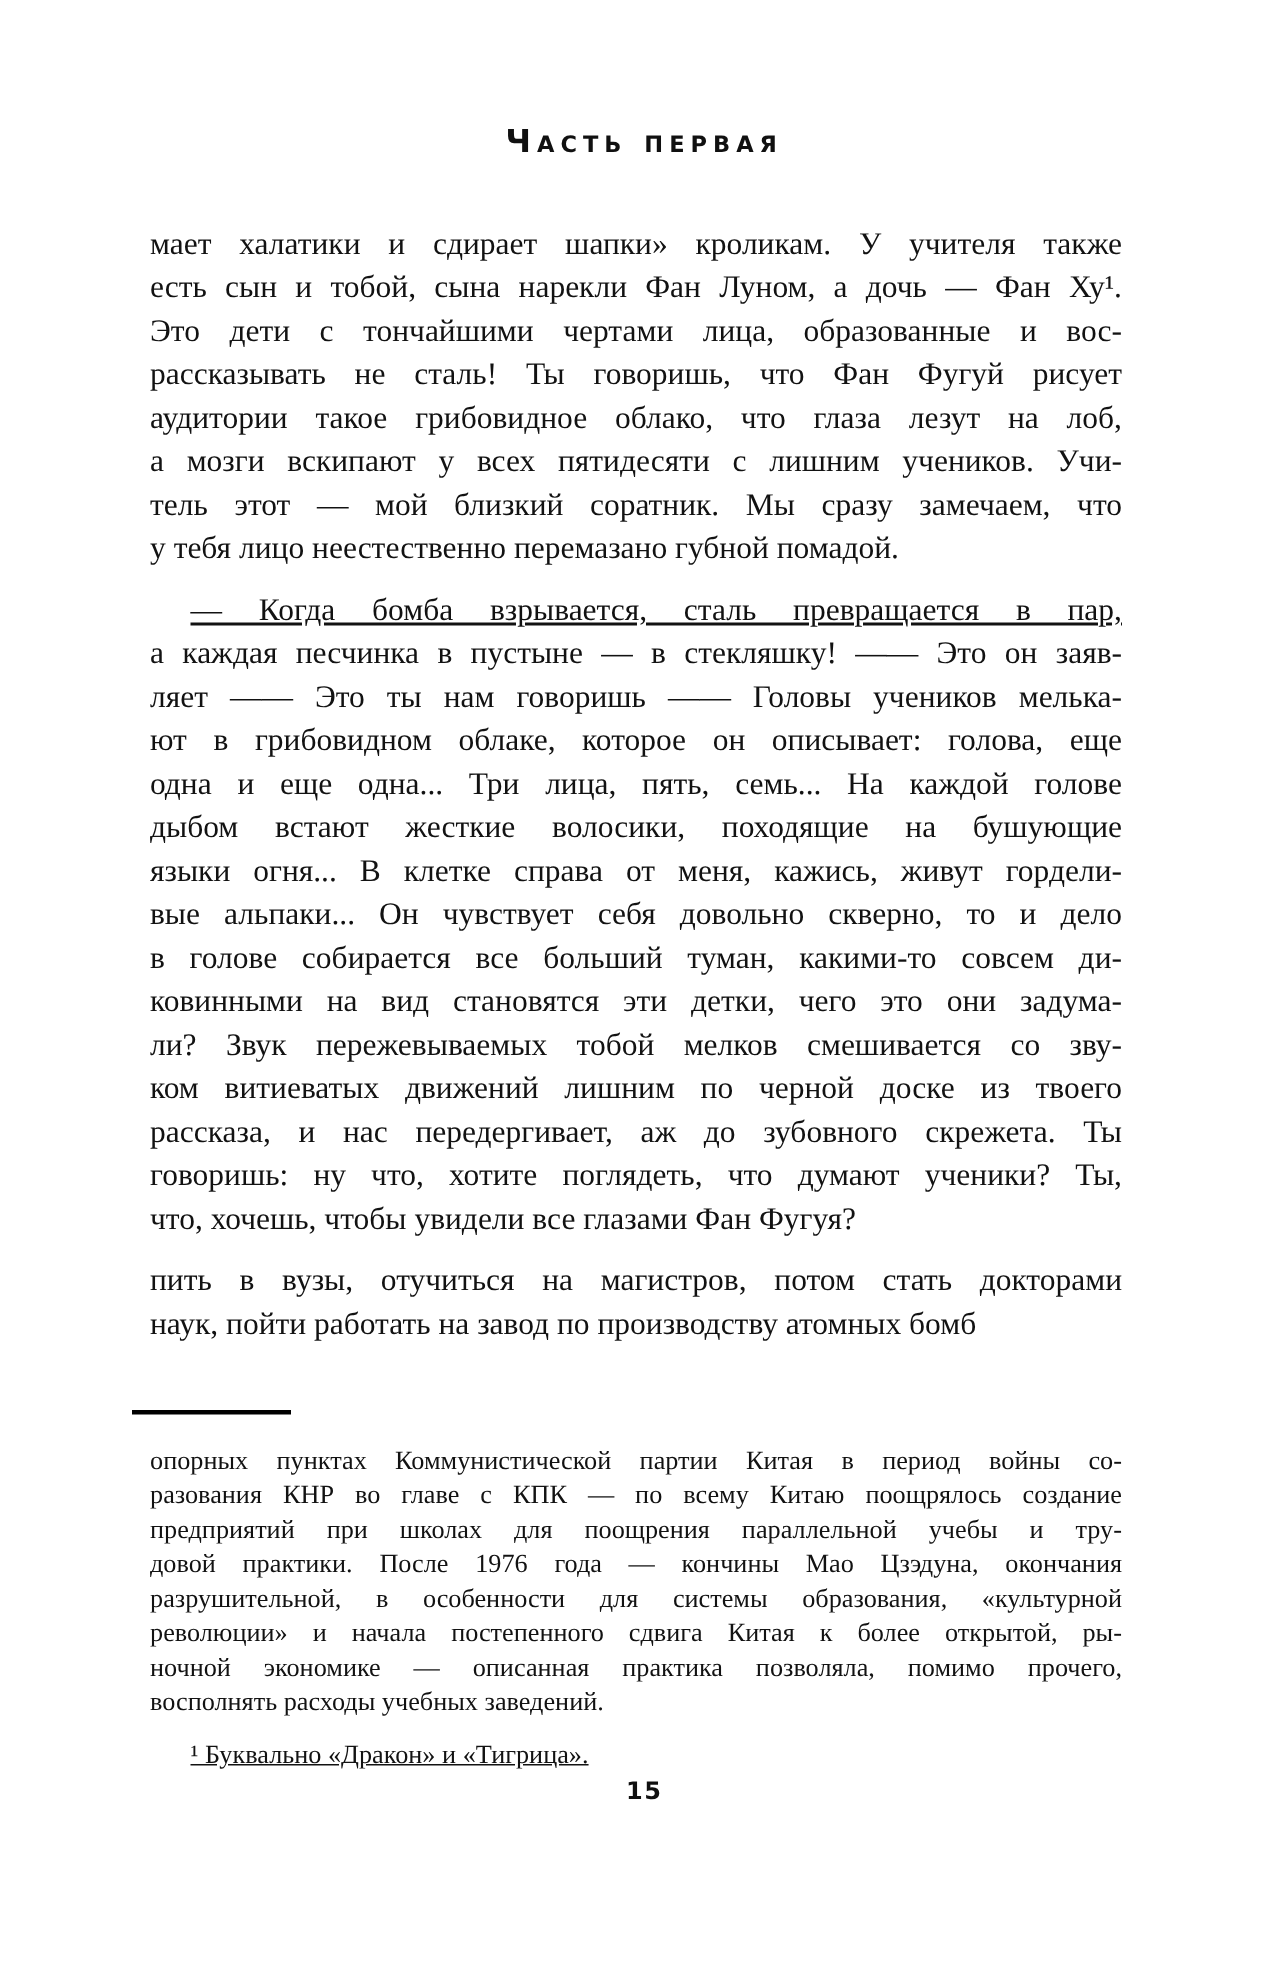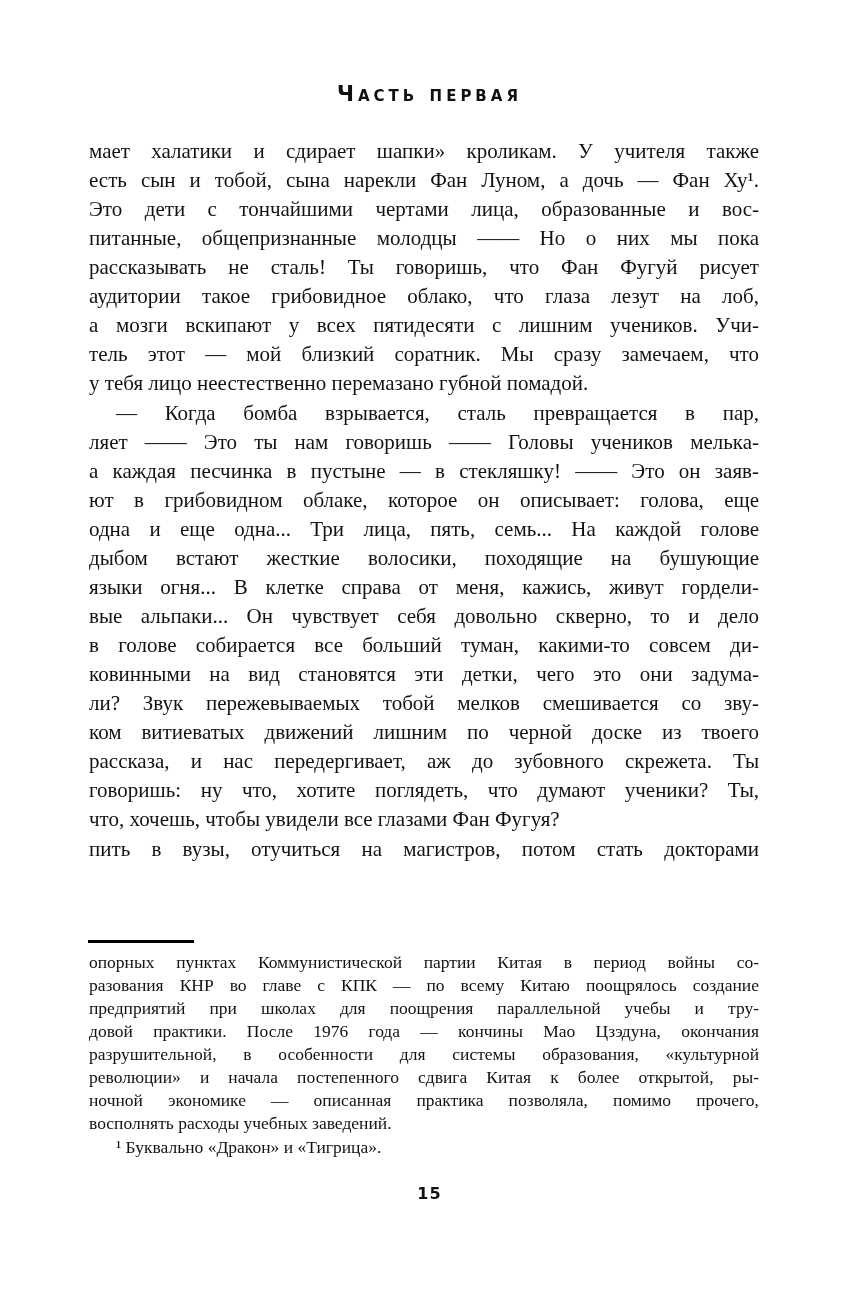--- a/index.html
+++ b/index.html
@@ -47,30 +47,30 @@
     background: #000000;
   }
   .footnote-text {
     position: absolute;
     top: 950px;
     left: 88px;
     width: 672px;
     font-size: 17.5px;
     line-height: 23px;
   }
-  .para { margin: 1px; }
+  .para { margin: 12px; }
   .line {
     text-align: justify;
     white-space: normal;
   }
   .line.just {
     text-align-last: justify;
     -moz-text-align-last: justify;
   }
-  .line.indent { text-indent: 27px; }
+  .line.indent { text-indent: 27px; text-decoration: underline; }
   .page-number {
     position: absolute;
     top: 1184px;
     left: 0;
     width: 100%;
     text-align: center;
     font-family: "DejaVu Sans", sans-serif;
     font-weight: bold;
     font-size: 16px;
     letter-spacing: 1px;
@@ -82,46 +82,46 @@
 
 <div class="page">
 
   <div class="section-header">Часть первая</div>
 
   <div class="body-text">
       <div class="para">
         <div class="line just">мает халатики и сдирает шапки» кроликам. У учителя также</div>
         <div class="line just">есть сын и тобой, сына нарекли Фан Луном, а дочь — Фан Ху¹.</div>
         <div class="line just">Это дети с тончайшими чертами лица, образованные и вос-</div>
-        <div class="line just">питанные, общепризнанные молодцы —— Но о них мы пока</div>
         <div class="line just">рассказывать не сталь! Ты говоришь, что Фан Фугуй рисует</div>
         <div class="line just">аудитории такое грибовидное облако, что глаза лезут на лоб,</div>
         <div class="line just">а мозги вскипают у всех пятидесяти с лишним учеников. Учи-</div>
         <div class="line just">тель этот — мой близкий соратник. Мы сразу замечаем, что</div>
         <div class="line">у тебя лицо неестественно перемазано губной помадой.</div>
       </div>
       <div class="para">
         <div class="line just indent">— Когда бомба взрывается, сталь превращается в пар,</div>
+        <div class="line just">а каждая песчинка в пустыне — в стекляшку! —— Это он заяв-</div>
         <div class="line just">ляет —— Это ты нам говоришь —— Головы учеников мелька-</div>
-        <div class="line just">а каждая песчинка в пустыне — в стекляшку! —— Это он заяв-</div>
         <div class="line just">ют в грибовидном облаке, которое он описывает: голова, еще</div>
         <div class="line just">одна и еще одна... Три лица, пять, семь... На каждой голове</div>
         <div class="line just">дыбом встают жесткие волосики, походящие на бушующие</div>
         <div class="line just">языки огня... В клетке справа от меня, кажись, живут гордели-</div>
         <div class="line just">вые альпаки... Он чувствует себя довольно скверно, то и дело</div>
         <div class="line just">в голове собирается все больший туман, какими-то совсем ди-</div>
         <div class="line just">ковинными на вид становятся эти детки, чего это они задума-</div>
         <div class="line just">ли? Звук пережевываемых тобой мелков смешивается со зву-</div>
         <div class="line just">ком витиеватых движений лишним по черной доске из твоего</div>
         <div class="line just">рассказа, и нас передергивает, аж до зубовного скрежета. Ты</div>
         <div class="line just">говоришь: ну что, хотите поглядеть, что думают ученики? Ты,</div>
         <div class="line">что, хочешь, чтобы увидели все глазами Фан Фугуя?</div>
       </div>
       <div class="para">
         <div class="line just">пить в вузы, отучиться на магистров, потом стать докторами</div>
+        <div class="line">наук, пойти работать на завод по производству атомных бомб</div>
       </div>
     </div>
 
   <div class="footnote-rule"></div>
 
   <div class="footnote-text">
       <div class="para">
         <div class="line just">опорных пунктах Коммунистической партии Китая в период войны со-</div>
         <div class="line just">разования КНР во главе с КПК — по всему Китаю поощрялось создание</div>
         <div class="line just">предприятий при школах для поощрения параллельной учебы и тру-</div>

